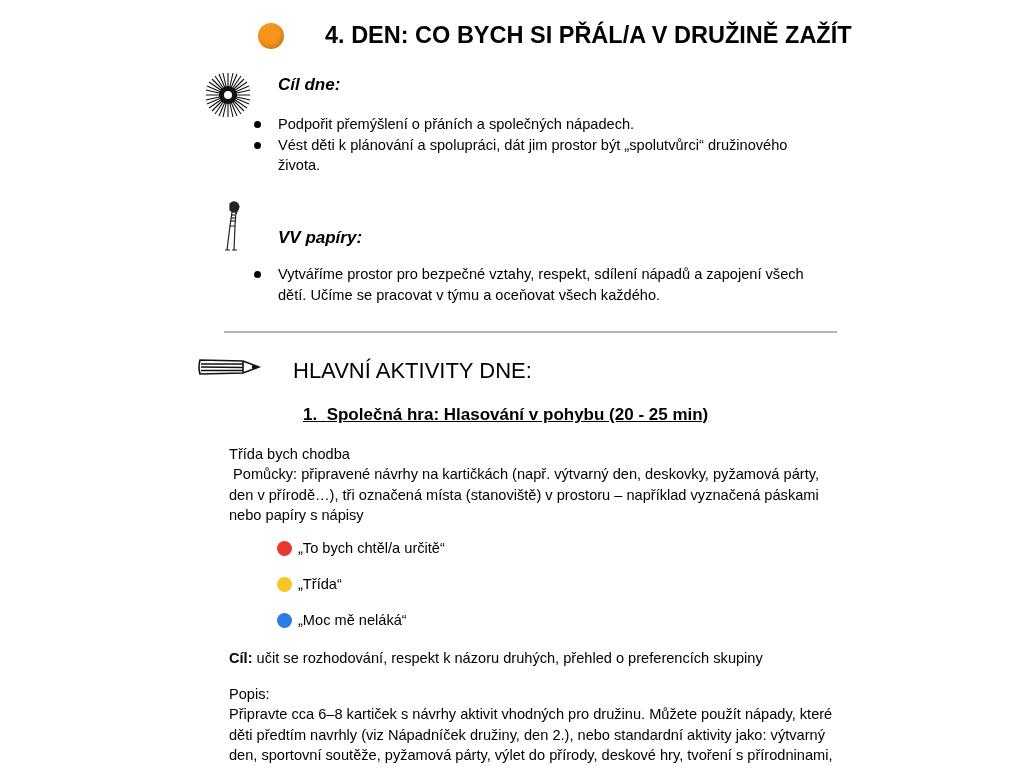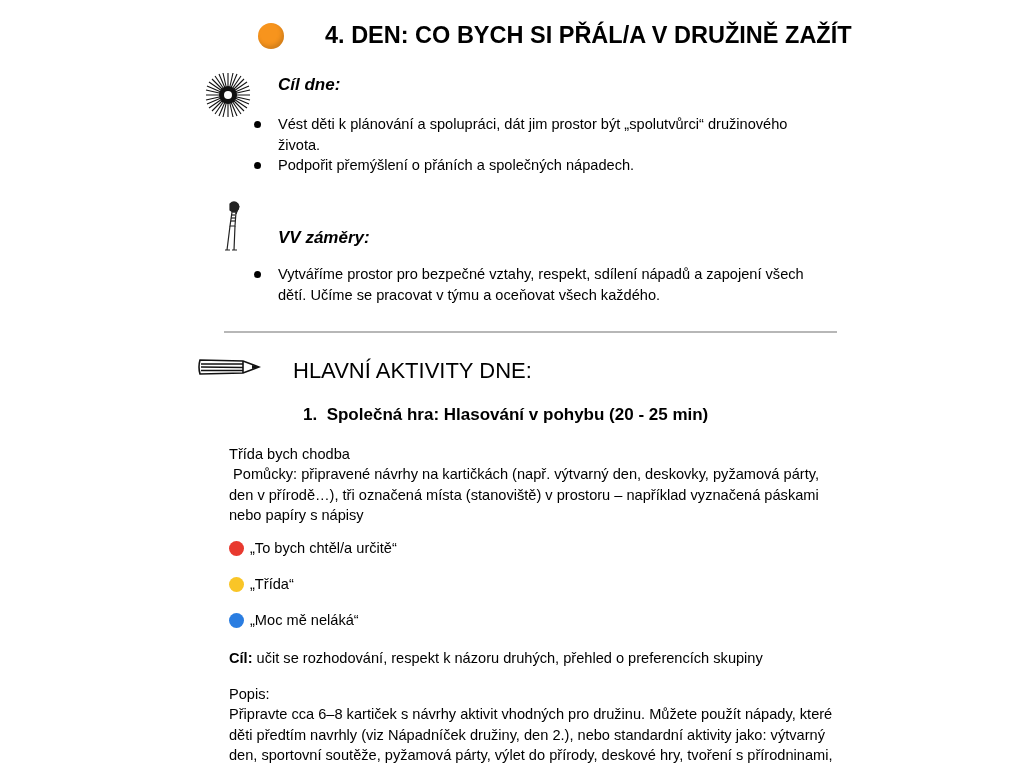--- a/index.html
+++ b/index.html
@@ -10,22 +10,22 @@
   .dot { display:inline-block; border-radius:50%; }
   .title .dot { width:26px; height:26px; margin-right:10px; background:#f7941d;
                 box-shadow: inset -2px -3px 4px rgba(0,0,0,0.15); }
   .h2 { font-size:17px; font-weight:bold;font-style:italic; }
   .body { font-size:14.6px; line-height:20.5px; }
   ul.bul { list-style:none; margin:0; padding:0; }
   ul.bul li { position:relative; padding-left:24px; }
   ul.bul li::before { content:""; position:absolute; left:0; top:7px; width:7px; height:7px; border-radius:50%; background:#000; }
   .divider { left:224px; top:331px; width:613px; height:2px; background:#b7b7b7; }
   .h1 { left:293px; top:358px; font-size:22px; font-weight:normal; }
-  .h3 { left:303px; top:405px; font-size:17px; font-weight:bold; }
-  .opt { display:flex; align-items:center; font-size:14.6px; }
+  .h3 { left:303px; top:405px; font-size:17px; font-weight:bold;text-decoration:underline; }
+  .opt { display:flex; align-items:center; font-size:14.6px;margin-left:48px; }
   .opt .dot { width:15px; height:15px; margin-right:6px; }
   .clip { overflow:hidden; }
 </style>
 </head>
 <body>
 
 <div class="abs title">
   <span class="dot"></span>
   <span>4. DEN: CO BYCH SI PŘÁL/A V DRUŽINĚ ZAŽÍT</span>
 </div>
@@ -47,37 +47,37 @@
     <line x1="10" y1="4" x2="36" y2="42"></line>
       <line x1="36" y1="4" x2="10" y2="42"></line>
     <line x1="4" y1="10" x2="42" y2="36"></line>
       <line x1="4" y1="36" x2="42" y2="10"></line>
   </g>
   <circle cx="23" cy="23" r="9" fill="#111"></circle>
   <circle cx="23" cy="23" r="4" fill="#fff"></circle>
 </svg>
 <div class="abs h2" style="left:278px;top:75px">Cíl dne:</div>
 <ul class="abs bul body" style="left:254px;top:114px;width:560px">
+  <li>Podpořit přemýšlení o přáních a společných nápadech.</li>
   <li>Vést děti k plánování a spolupráci, dát jim prostor být „spolutvůrci“ družinového života.</li>
-  <li>Podpořit přemýšlení o přáních a společných nápadech.</li>
 </ul>
 
 <svg class="abs" style="left:220px;top:200px" width="26" height="54" viewBox="0 0 26 54">
   <g stroke="#222" stroke-width="1.2" fill="none">
     <path d="M10 4 q4 -4 8 0 q2 4 -1 7 q-4 2 -7 -1 z" fill="#222"></path>
     <path d="M12 12 L10 26 L15 26 L16 12 z"></path>
     <line x1="11" y1="15" x2="15" y2="15"></line>
       <line x1="11" y1="18" x2="15" y2="18"></line>
       <line x1="11" y1="21" x2="15" y2="21"></line>
     <path d="M16 14 L19 6"></path>
     <path d="M10 26 L7 50 M15 26 L14 50"></path>
     <path d="M5 50 L10 50 M12 50 L17 50"></path>
   </g>
 </svg>
-<div class="abs h2" style="left:278px;top:228px">VV záměry:</div>
+<div class="abs h2" style="left:278px;top:228px">VV papíry:</div>
 <ul class="abs bul body" style="left:254px;top:264px;width:570px">
   <li>Vytváříme prostor pro bezpečné vztahy, respekt, sdílení nápadů a zapojení všech dětí. Učíme se pracovat v týmu a oceňovat všech každého.</li>
 </ul>
 
 <div class="abs divider"></div>
 
 <svg class="abs" style="left:197px;top:355px" width="64" height="24" viewBox="0 0 64 24">
   <g stroke="#111" stroke-width="1.6" fill="none">
     <path d="M3 5 Q1 12 3 19 L46 18 L62 12 L46 6 Z"></path>
     <line x1="4" y1="9" x2="46" y2="9"></line>

